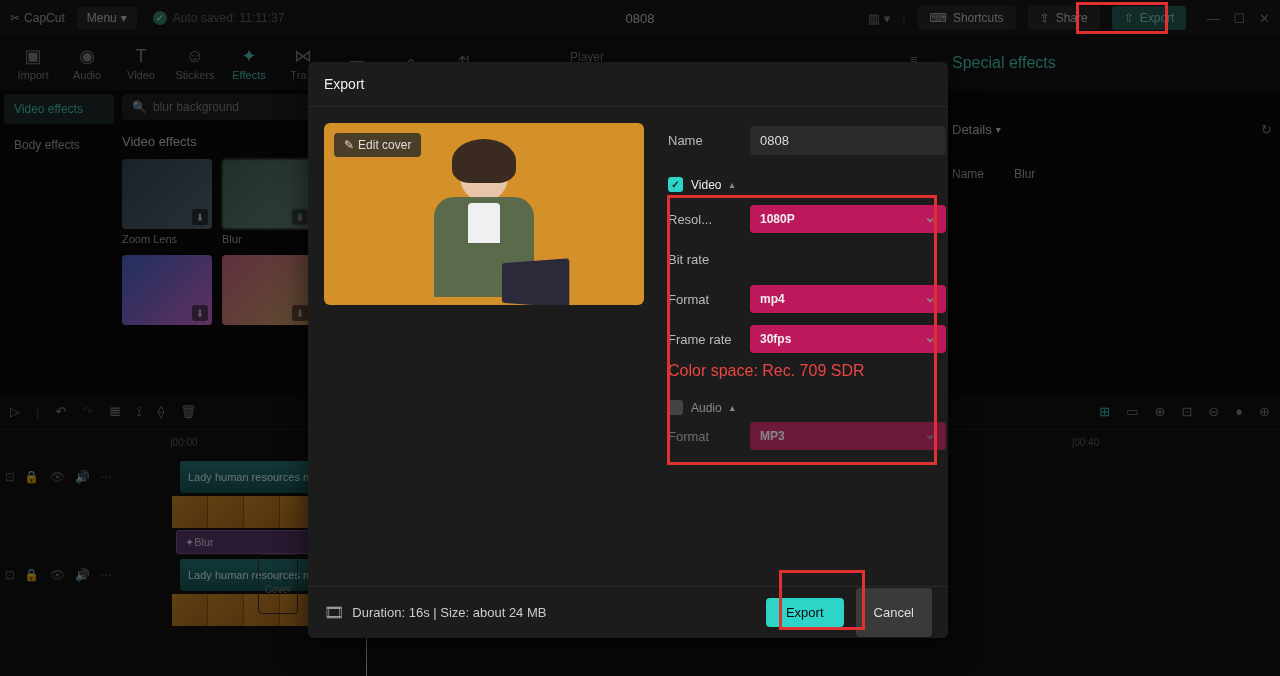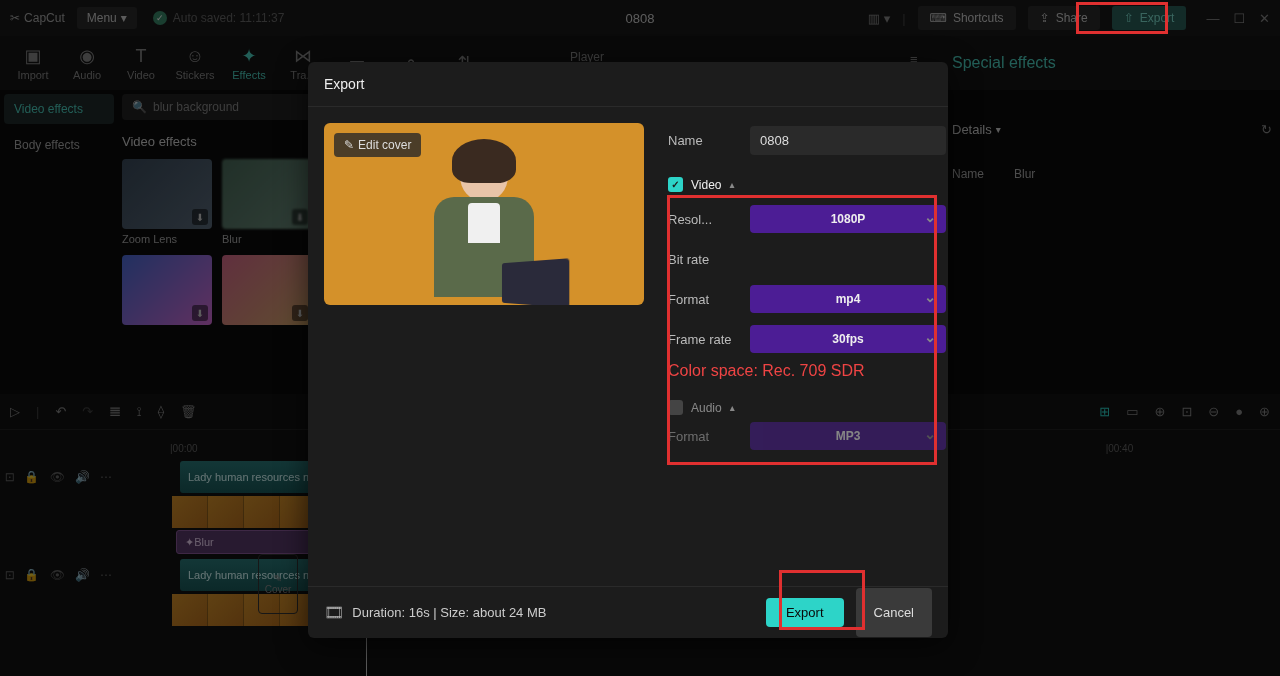--- a/index.html
+++ b/index.html
@@ -50,21 +50,21 @@
 
 .right-panel { position: absolute; top: 44px; right: 8px; width: 320px; z-index: 1; }
 .right-title { color: #4dd0c0; font-size: 16px; padding: 10px 0; }
 .right-details { color: #ccc; font-size: 13px; margin-top: 40px; display: flex; align-items: center; gap: 4px; }
 .right-row { display: flex; gap: 30px; color: #aaa; font-size: 12px; margin-top: 30px; }
 
 
 .timeline-area { position: absolute; top: 394px; left: 0; right: 0; bottom: 0; background: #121212; z-index: 1; }
 .timeline-tools { height: 36px; display: flex; align-items: center; padding: 0 10px; gap: 16px; color: #888; border-bottom: 1px solid #222; }
 .timeline-tools .spacer { flex: 1; }
-.timeline-ruler { height: 24px; display: flex; align-items: flex-end; padding-left: 170px; gap: 118px; color: #666; font-size: 10px; }
+.timeline-ruler { height: 24px; display: flex; align-items: center; padding-left: 170px; gap: 84px; color: #666; font-size: 10px; }
 .timeline-tracks { padding: 4px 0 0 0; }
 .track-row { display: flex; align-items: center; height: 38px; gap: 6px; }
 .track-controls { width: 120px; display: flex; align-items: center; justify-content: flex-end; gap: 10px; color: #666; font-size: 12px; padding-right: 8px; }
 .cover-btn { display:flex; flex-direction:column; align-items:center; justify-content:center; width:40px; height:60px; color:#888; font-size:10px; border:1px solid #333; border-radius:4px; margin-left:130px; margin-top:10px; }
 .clip-video { height: 32px; background: linear-gradient(#2a7a7a,#1a5a5a); border-radius: 3px; display:flex; align-items:center; padding:0 8px; font-size:11px; color:#dff; width:140px; overflow:hidden; white-space:nowrap; }
 .clip-thumbs { position:absolute; display:flex; height:32px; }
 .clip-thumbs .th { width:36px; height:32px; background: linear-gradient(135deg,#d4912a,#b87020); border-right:1px solid rgba(0,0,0,0.3); }
 .clip-effect { height:24px; width:140px; background:#5a3a6a; border:1px solid #8a5a9a; border-radius:3px; display:flex; align-items:center; padding:0 8px; font-size:11px; color:#e8d0f0; }
 
 
@@ -86,21 +86,21 @@
 .form-label { width: 70px; color: #bbb; font-size: 13px; text-overflow: ellipsis; overflow: hidden; white-space: nowrap; }
 .form-input { flex: 1; background: #2a2a2a; border: none; border-radius: 4px; padding: 7px 10px; color: #ddd; font-size: 13px; }
 .folder-btn { width: 30px; height: 30px; background: #d0d0d0; border-radius: 4px; display:flex; align-items:center; justify-content:center; color:#333; margin-left:4px; }
 
 .section-header { display: flex; align-items: center; gap: 8px; margin-top: 14px; margin-bottom: 4px; }
 .checkbox { width: 15px; height: 15px; background: #2dd4c8; border-radius: 3px; display:flex; align-items:center; justify-content:center; color:#1a1a1a; font-size:10px; font-weight:bold; }
 .checkbox.off { background: #444; color:transparent; }
 .section-title { color: #eee; font-size: 12px; font-weight: 500; }
 .chevron { color: #888; font-size: 10px; }
 
-.select { flex: 1; background: #4c1d95; border-radius: 4px; padding: 7px 10px; color: #eee; font-size: 12px; font-weight: 600; text-align: center; position: relative; }
+.select { flex: 1; background: #be185d; border-radius: 4px; padding: 7px 10px; color: #eee; font-size: 12px; font-weight: 600; text-align: left; position: relative; }
 .select::after { content: "⌄"; position: absolute; right: 10px; top: 4px; color: #888; font-size: 14px; }
 .color-space { color: #ef4444; font-size: 16px; }
 .audio-section .form-label, .audio-section .section-title, .audio-section .select { opacity: 0.5; }
 
 .modal-footer { height: 52px; border-top: 1px solid #2a2a2a; display: flex; align-items: center; padding: 0 16px; gap: 12px; }
 .duration-info { display: flex; align-items: center; gap: 8px; color: #ccc; font-size: 13px; }
 .film-icon { color: #aaa; font-size: 16px; }
 .modal-footer .spacer { flex: 1; }
 .btn-export { background: #2dd4c8; color: #0a0a0a; border: none; padding: 7px 20px; border-radius: 4px; font-size: 13px; font-weight: 500; }
 .btn-cancel { background: #3a3a3a; color: #ddd; border: none; padding: 17px 18px; border-radius: 4px; font-size: 13px; }

